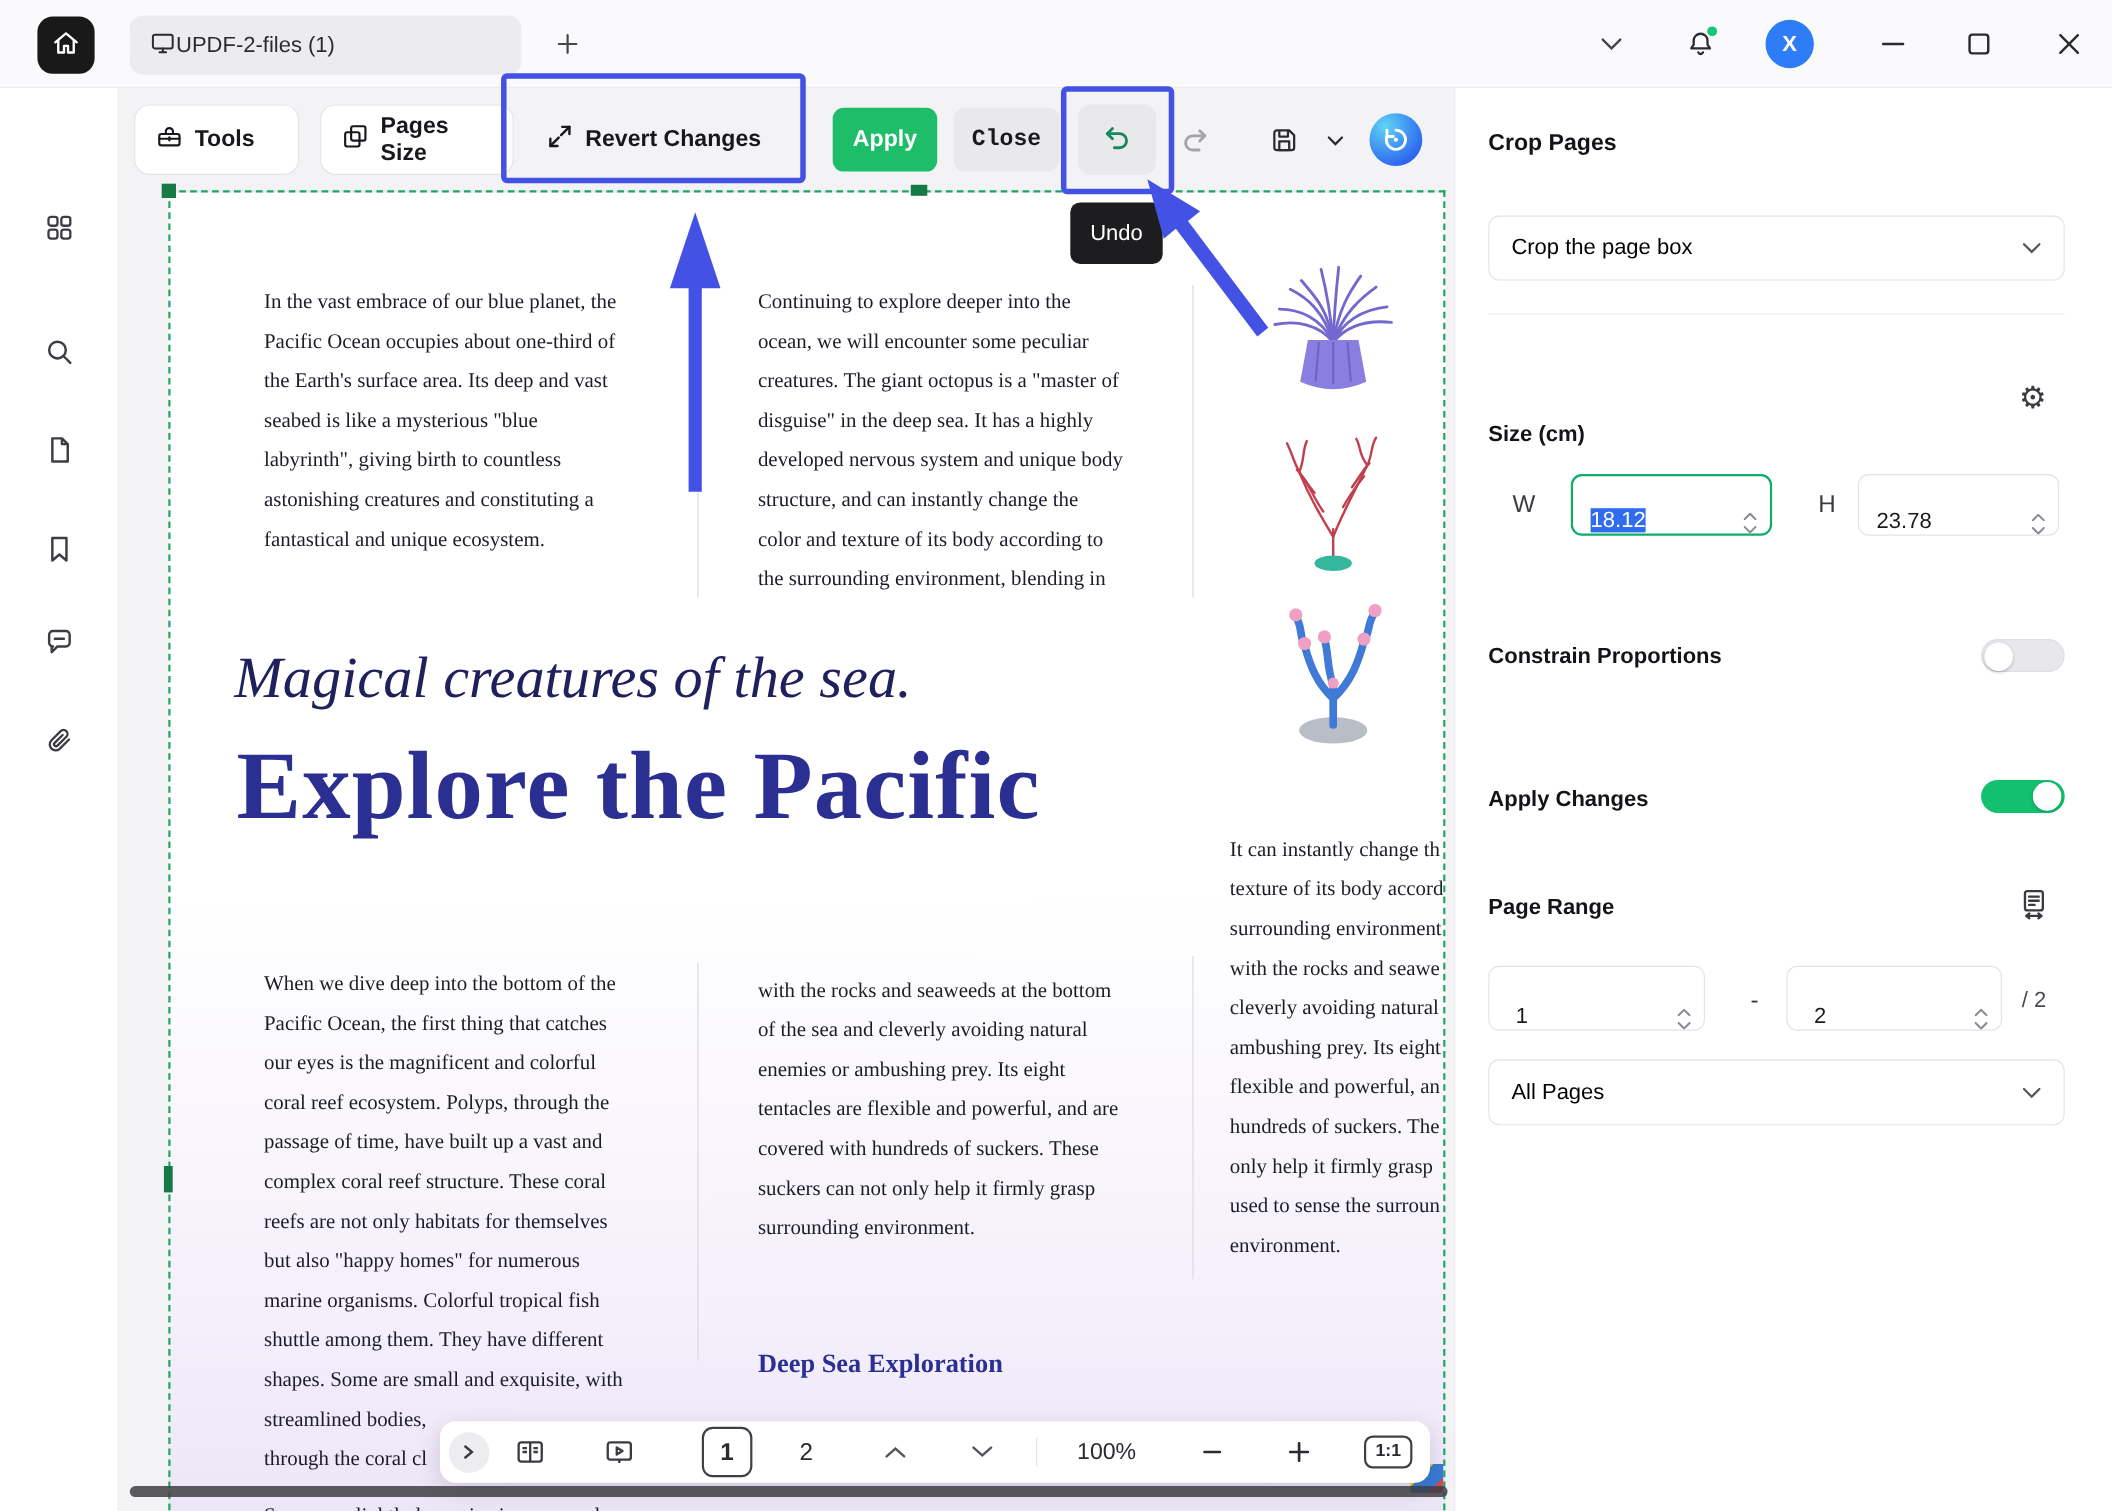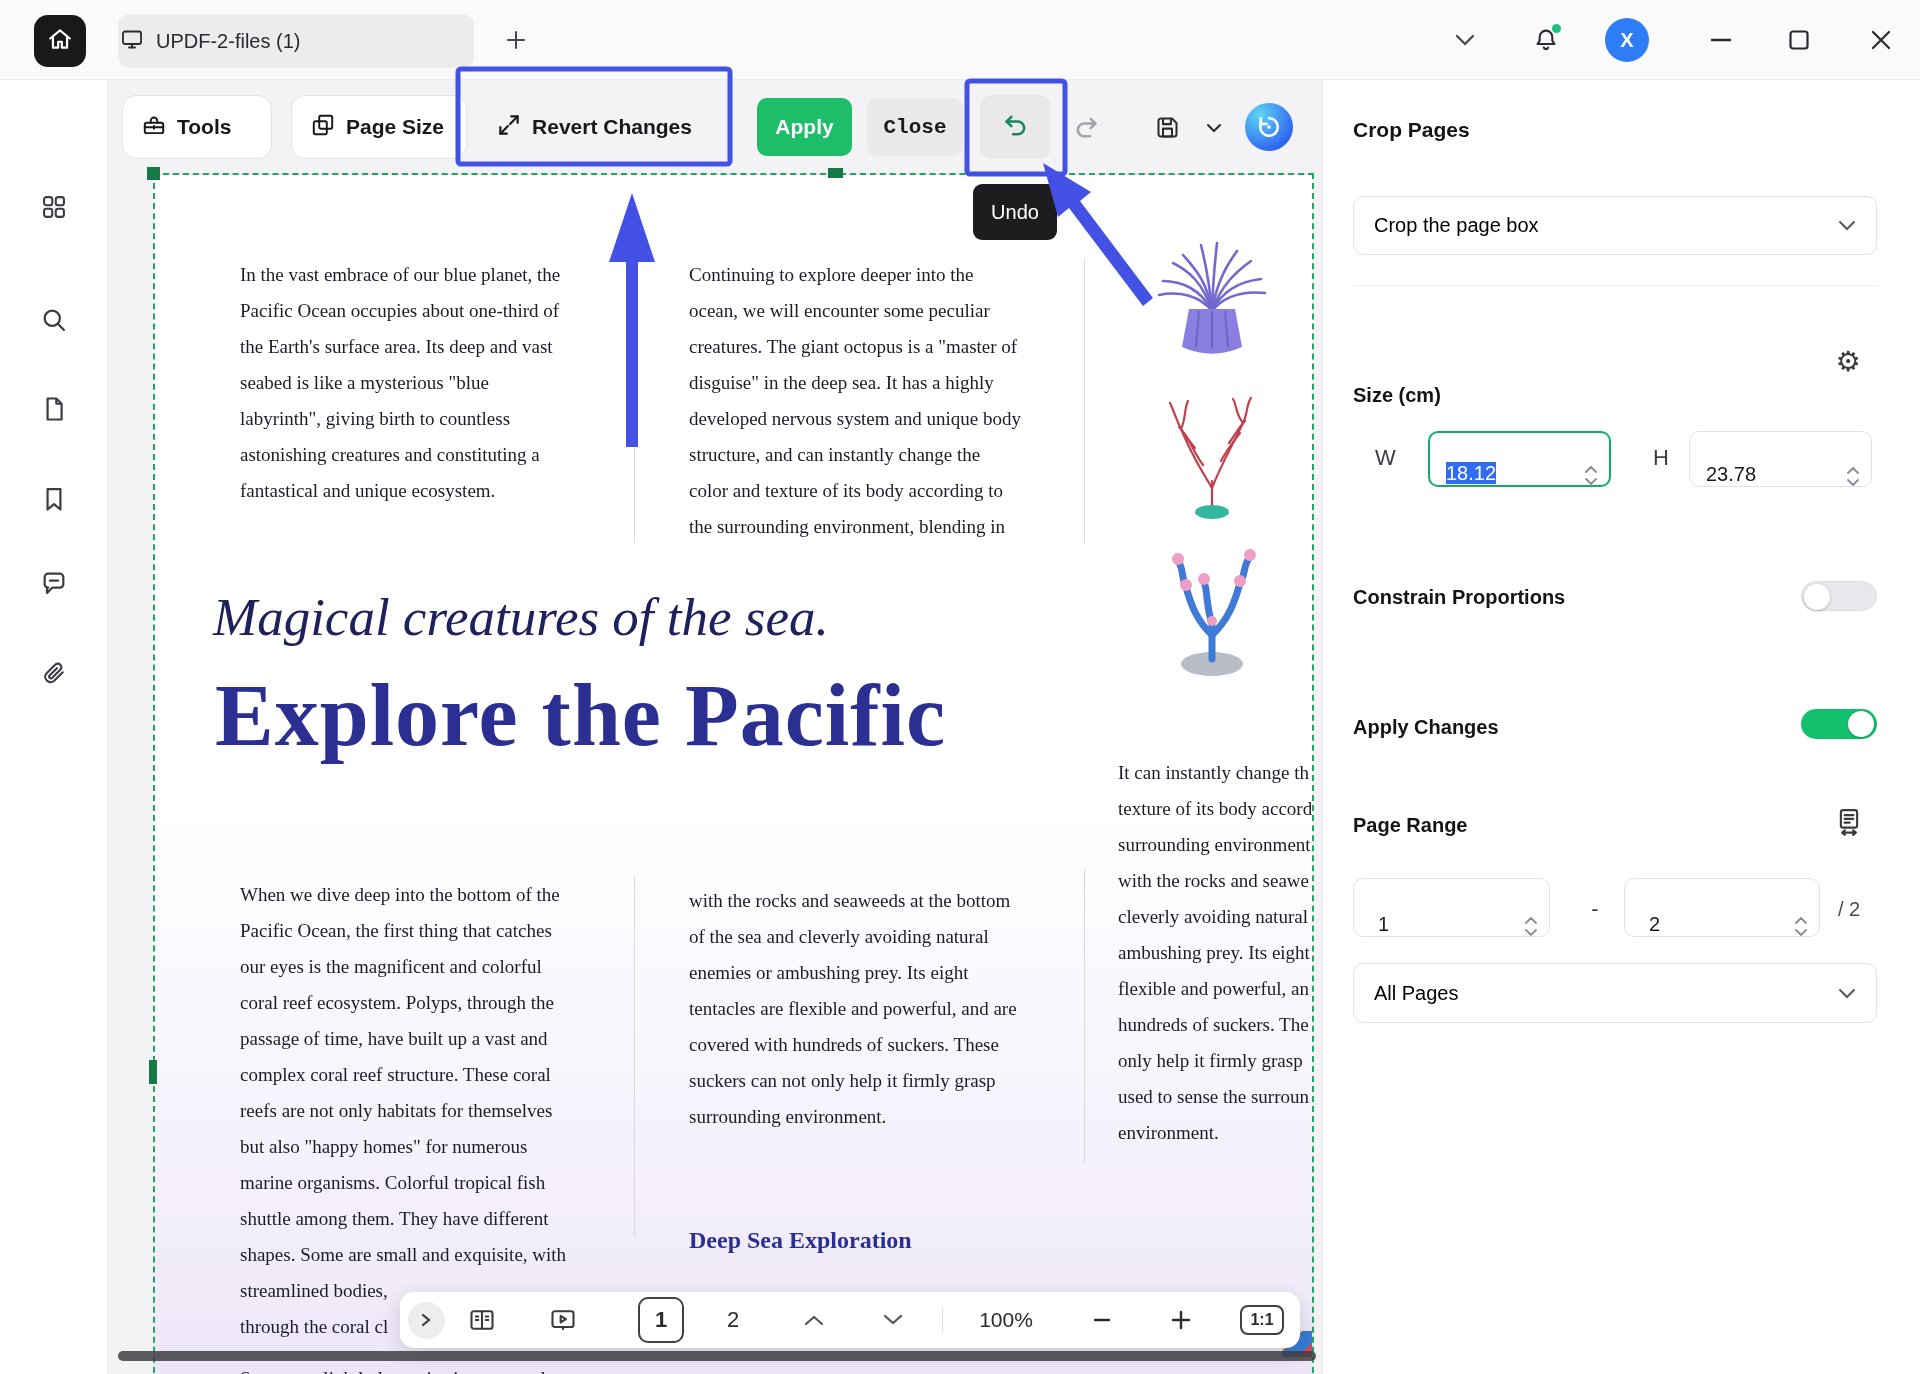--- a/index.html
+++ b/index.html
@@ -4,21 +4,21 @@
 <style>
   * { margin:0; padding:0; box-sizing:border-box; }
   html,body { width:1920px; height:1374px; }
   body { font-family:"Liberation Sans", sans-serif; background:#fff; color:#17171c; }
   .app { position:relative; width:1920px; height:1374px; overflow:hidden; background:#fff; }
   .abs { position:absolute; }
 
   
   .titlebar { position:absolute; left:0; top:0; width:1920px; height:80px; background:#fafafc; border-bottom:1px solid #ececef; z-index:5; }
   .home-btn { position:absolute; left:34px; top:15px; width:52px; height:52px; border-radius:14px; background:#191919; display:flex; align-items:center; justify-content:center; cursor:pointer; }
-  .tab { position:absolute; left:118px; top:14px; width:356px; height:54px; background:#ececef; border-radius:12px; display:flex; align-items:center; padding:0 2px; gap:12px; cursor:pointer; }
+  .tab { position:absolute; left:118px; top:14px; width:356px; height:54px; background:#ececef; border-radius:12px; display:flex; align-items:center; padding:0 18px; cursor:pointer; }
   .tab-title { font-size:20px; color:#2a2a30; }
   .icon-btn { display:flex; align-items:center; justify-content:center; cursor:pointer; }
 
   
   .sidebar { position:absolute; left:0; top:80px; width:108px; height:1294px; background:#fff; border-right:1px solid #ececef; z-index:4; }
   .side-ic { position:absolute; left:39px; width:30px; height:30px; display:flex; align-items:center; justify-content:center; cursor:pointer; }
 
   
   .main { position:absolute; left:108px; top:80px; width:1214px; height:1294px; background:#f3f3f6; overflow:hidden; }
   .tb-btn { position:absolute; height:64px; background:#fff; border:1px solid #e4e4e8; border-radius:14px; display:flex; align-items:center; gap:10px; padding:0 18px; font-size:21px; font-weight:700; color:#17171c; cursor:pointer; }
@@ -179,21 +179,21 @@
       </span>
       <span>Tools</span>
     </div>
     <div class="tb-btn" style="left:183px;top:15px;width:176px;">
       <span>
         <svg width="26" height="26" viewBox="0 0 24 24" fill="none" stroke="#17171c" stroke-width="1.8" stroke-linejoin="round">
             <rect x="3.5" y="8.5" width="12" height="12" rx="1.6"></rect>
             <rect x="8.5" y="3.5" width="12" height="12" rx="1.6"></rect>
           </svg>
       </span>
-      <span>Page Size</span>
+      <span>Pages Size</span>
     </div>
     <div class="tb-plain" style="left:362px;top:15px;width:248px;justify-content:center;">
       <span>
         <svg width="26" height="26" viewBox="0 0 24 24" fill="none" stroke="#17171c" stroke-width="2" stroke-linecap="round" stroke-linejoin="round">
             <path d="M14 4h6v6"></path>
             <path d="M20 4l-7 7"></path>
             <path d="M10 20H4v-6"></path>
             <path d="M4 20l7-7"></path>
           </svg>
       </span>

